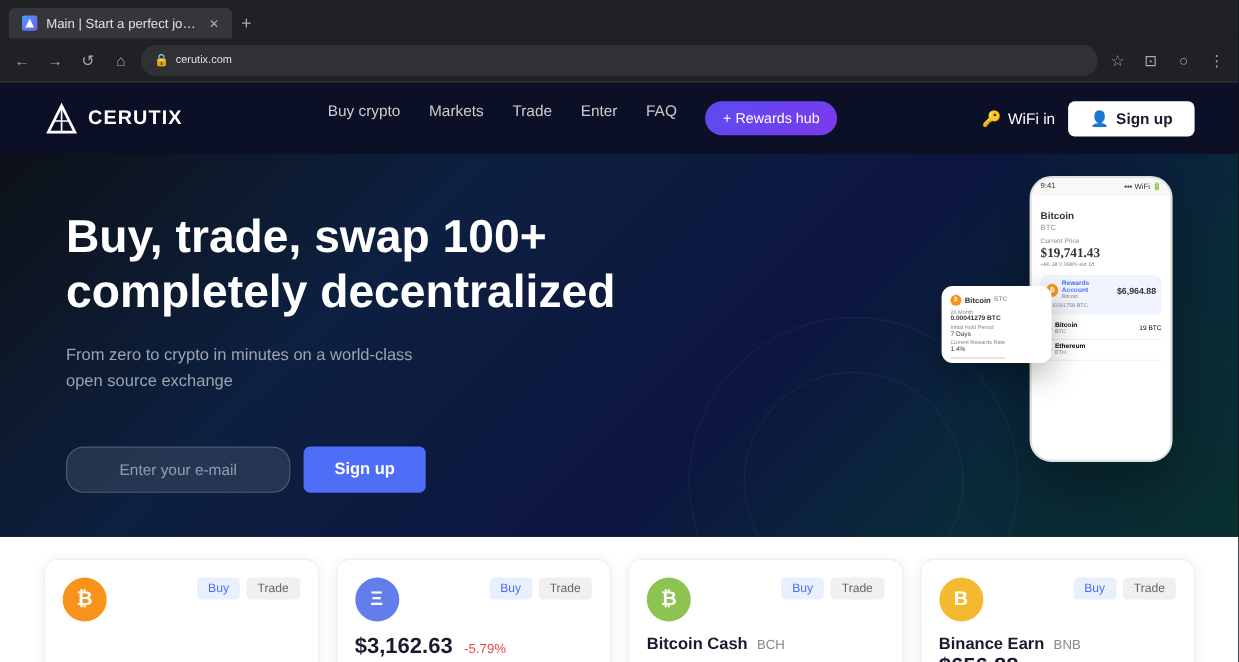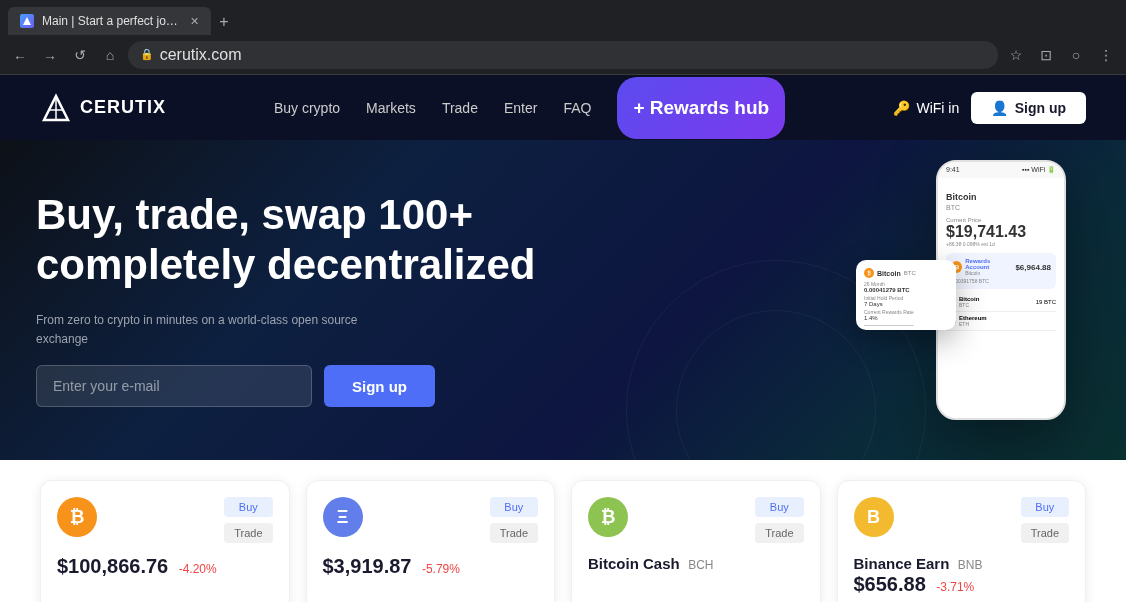--- a/index.html
+++ b/index.html
@@ -10,46 +10,46 @@
     .browser-tabs { display: flex; align-items: flex-end; height: 100%; }
     .browser-tab { background: #35363a; color: #e0e0e0; font-size: 12px; padding: 6px 12px; border-radius: 6px 6px 0 0; display: flex; align-items: center; gap: 8px; height: 28px; }
     .tab-favicon { width: 14px; height: 14px; background: linear-gradient(135deg, #4a9eff, #6b5bef); border-radius: 2px; display: flex; align-items: center; justify-content: center; }
     .tab-close { color: #aaa; font-size: 11px; cursor: pointer; }
     .tab-new { color: #aaa; font-size: 16px; padding: 4px 8px; cursor: pointer; }
 
     
     .browser-controls { display: flex; align-items: center; gap: 6px; padding: 4px 8px; background: #202124; height: 40px; border-bottom: 1px solid #3a3a3a; }
     .nav-btn { color: #aaa; font-size: 14px; width: 24px; height: 24px; display: flex; align-items: center; justify-content: center; cursor: pointer; border-radius: 50%; }
     .address-bar { flex: 1; background: #303134; border-radius: 20px; height: 28px; display: flex; align-items: center; padding: 0 12px; gap: 6px; }
-    .address-text { color: #e0e0e0; font-size: 16px; }
+    .address-text { color: #e0e0e0; font-size: 10px; }
     .address-lock { color: #aaa; font-size: 11px; }
     .browser-action-btn { color: #aaa; font-size: 14px; width: 24px; height: 24px; display: flex; align-items: center; justify-content: center; cursor: pointer; }
 
     
     .page { width: 1126px; height: 527px; overflow: hidden; position: relative; }
 
     
     .header { background: rgba(13, 17, 40, 0.95); height: 65px; display: flex; align-items: center; padding: 0 40px; justify-content: space-between; position: relative; z-index: 10; }
     .logo { display: flex; align-items: center; gap: 8px; }
     .logo-icon { width: 32px; height: 32px; }
     .logo-text { color: white; font-size: 18px; font-weight: 600; letter-spacing: 1px; }
-    .nav { display: flex; gap: 26px; align-items: center; }
+    .nav { display: flex; gap: 26px; align-items: flex-start; }
     .nav-item { color: #ccc; font-size: 14px; text-decoration: none; cursor: pointer; }
-    .rewards-btn { background: linear-gradient(135deg, #5b4bef, #7c3aed); color: white; padding: 20px 16px; border-radius: 20px; font-size: 19px; cursor: pointer; border: none; font-weight: bold; }
+    .rewards-btn { background: linear-gradient(135deg, #5b4bef, #7c3aed); color: white; padding: 8px 16px; border-radius: 20px; font-size: 13px; cursor: pointer; border: none; }
     .header-actions { display: flex; gap: 12px; align-items: center; }
     .signin-btn { color: white; font-size: 14px; cursor: pointer; display: flex; align-items: center; gap: 6px; background: none; border: none; }
     .signup-btn { background: white; color: #1a1a2e; padding: 8px 20px; border-radius: 6px; font-size: 14px; font-weight: 600; cursor: pointer; border: none; display: flex; align-items: center; gap: 6px; }
 
     
-    .hero { background: linear-gradient(135deg, #0d1117 0%, #0d2040 30%, #0d1540 60%, #0a2a3a 80%, #0a3030 100%); min-height: 320px; padding: 50px 36px 40px; position: relative; display: flex; align-items: flex-start; overflow: hidden; }
+    .hero { background: linear-gradient(135deg, #0d1117 0%, #0d2040 30%, #0d1540 60%, #0a2a3a 80%, #0a3030 100%); min-height: 320px; padding: 50px 60px 40px; position: relative; display: flex; align-items: flex-start; overflow: hidden; }
     .hero-content { max-width: 500px; z-index: 2; }
     .hero-title { color: white; font-size: 42px; font-weight: 700; line-height: 1.2; margin-bottom: 20px; }
-    .hero-subtitle { color: #9ca3af; font-size: 12px; line-height: 1.6; margin-bottom: 16px; max-width: 350px; }
+    .hero-subtitle { color: #9ca3af; font-size: 15px; line-height: 1.6; margin-bottom: 47px; max-width: 350px; }
     .hero-form { display: flex; gap: 12px; }
-    .email-input { background: rgba(255,255,255,0.1); border: 1px solid rgba(255,255,255,0.2); border-radius: 6px; padding: 12px 16px; color: white; font-size: 14px; width: 276px; outline: none; }
+    .email-input { background: rgba(255,255,255,0.1); border: 1px solid rgba(255,255,255,0.2); border-radius: 16px; padding: 12px 16px; color: white; font-size: 14px; width: 204px; outline: none; text-align: center; }
     .email-input::placeholder { color: rgba(255,255,255,0.5); }
     .signup-hero-btn { background: #4f6ef7; color: white; padding: 12px 28px; border-radius: 6px; font-size: 15px; font-weight: 600; cursor: pointer; border: none; }
 
     
     .phone-container { position: absolute; right: 60px; top: 20px; z-index: 2; }
     .phone { width: 130px; height: 260px; background: white; border-radius: 20px; border: 2px solid #e0e0e0; overflow: hidden; box-shadow: 0 20px 60px rgba(0,0,0,0.4); position: relative; }
     .phone-status { background: #f8f8f8; padding: 4px 8px; display: flex; justify-content: space-between; font-size: 7px; color: #333; }
     .phone-content { padding: 8px; }
     .phone-reward-box { background: #f0f4ff; border-radius: 6px; padding: 5px; margin-top: 6px; }
     .reward-row { display: flex; align-items: center; gap: 3px; }
@@ -67,21 +67,21 @@
     
     .crypto-section { background: white; padding: 20px 40px; }
     .crypto-grid { display: grid; grid-template-columns: repeat(4, 1fr); gap: 16px; }
     .crypto-card { background: white; border-radius: 12px; padding: 16px; box-shadow: 0 2px 12px rgba(0,0,0,0.08); border: 1px solid #f0f0f0; }
     .card-header { display: flex; justify-content: space-between; align-items: flex-start; margin-bottom: 12px; }
     .coin-icon { width: 40px; height: 40px; border-radius: 50%; display: flex; align-items: center; justify-content: center; font-size: 18px; font-weight: bold; color: white; }
     .btc-coin { background: #f7931a; }
     .eth-coin { background: #627eea; }
     .bch-coin { background: #8dc351; }
     .bnb-coin { background: #f3ba2f; }
-    .card-actions { display: flex; gap: 6px; flex-direction: column; }
+    .card-actions { display: flex; gap: 6px; }
     .action-btn { padding: 4px 10px; border-radius: 4px; font-size: 11px; cursor: pointer; border: none; }
     .buy-btn { background: #e8f0fe; color: #4f6ef7; }
     .trade-btn { background: #f0f0f0; color: #666; }
     .coin-name { font-size: 15px; font-weight: 700; color: #1a1a2e; }
     .coin-symbol { font-size: 12px; color: #888; font-weight: 400; margin-left: 4px; }
     .coin-price { font-size: 20px; font-weight: 700; color: #1a1a2e; margin-top: 4px; }
     .coin-change-neg { font-size: 12px; color: #ef4444; font-weight: 500; margin-left: 6px; }
 
     
     .bg-circle { position: absolute; border-radius: 50%; border: 1px solid rgba(255,255,255,0.05); pointer-events: none; }
@@ -169,21 +169,21 @@
         <div class="phone-status">
           <span>9:41</span>
           <span>▪▪▪ WiFi 🔋</span>
         </div>
         <div class="phone-content">
           <div>
             <span style="font-size:9px;font-weight:700;color:#333;">Bitcoin</span>
           </div>
           <div style="font-size:7px;color:#888;">BTC</div>
           <div style="font-size:6px;color:#888;margin-top:6px;">Current Price</div>
-          <div style="font-size:16px;font-weight:700;color:#333;">$19,741.43</div>
+          <div style="font-size:12px;font-weight:700;color:#333;font-family:Liberation Serif, serif;">$19,741.43</div>
           <div style="font-size:5px;color:#888;">+86.38 0.098% est 1d</div>
 
           <div class="phone-reward-box">
             <div class="reward-row">
               <div class="reward-icon">₿</div>
               <div>
                 <div style="font-size:6px;font-weight:600;color:#4f6ef7;">Rewards Account</div>
                 <div style="font-size:5px;color:#888;">Bitcoin</div>
               </div>
               <div style="font-size:8px;font-weight:700;color:#333;margin-left:auto;">$6,964.88</div>
@@ -234,36 +234,32 @@
     <div class="crypto-grid">
 
       <div class="crypto-card">
         <div class="card-header">
           <div class="coin-icon btc-coin">₿</div>
           <div class="card-actions">
             <button class="action-btn buy-btn">Buy</button>
             <button class="action-btn trade-btn">Trade</button>
           </div>
         </div>
-        <div>
-          <span class="coin-price">$100,866.76</span>
-          <span class="coin-change-neg">-4.20%</span>
-        </div>
       </div>
 
       <div class="crypto-card">
         <div class="card-header">
           <div class="coin-icon eth-coin">Ξ</div>
           <div class="card-actions">
             <button class="action-btn buy-btn">Buy</button>
             <button class="action-btn trade-btn">Trade</button>
           </div>
         </div>
         <div>
-          <span class="coin-price">$3,919.87</span>
+          <span class="coin-price">$3,162.63</span>
           <span class="coin-change-neg">-5.79%</span>
         </div>
       </div>
 
       <div class="crypto-card">
         <div class="card-header">
           <div class="coin-icon bch-coin">₿</div>
           <div class="card-actions">
             <button class="action-btn buy-btn">Buy</button>
             <button class="action-btn trade-btn">Trade</button>

